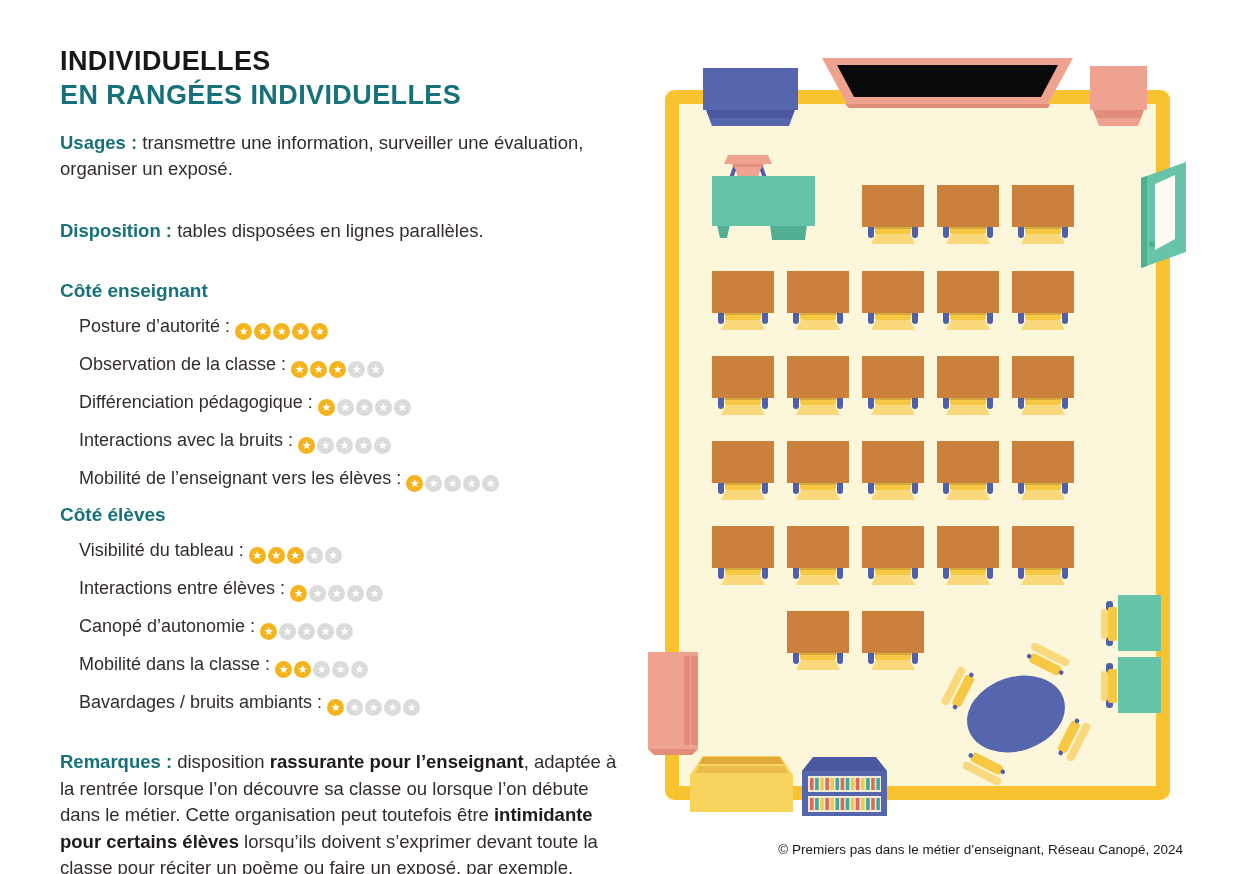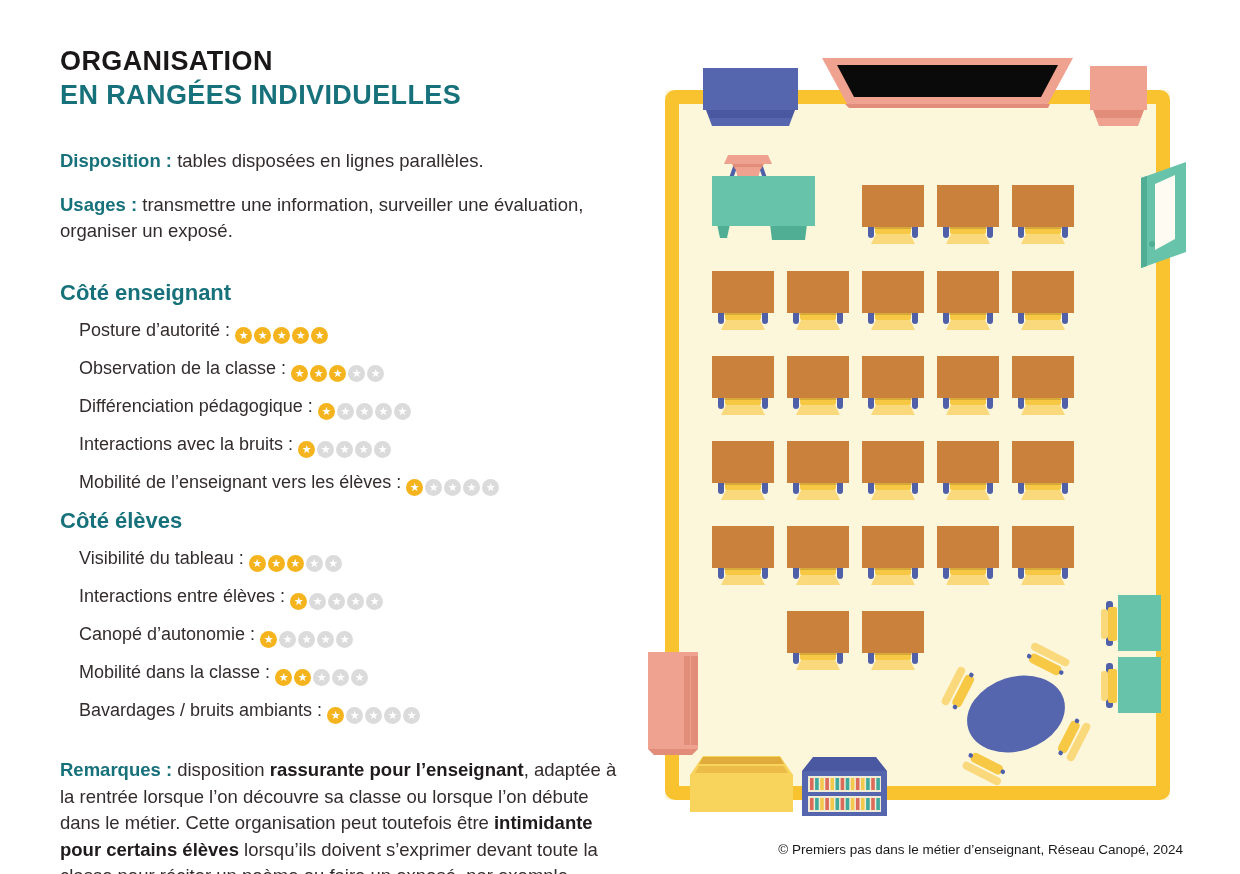--- a/index.html
+++ b/index.html
@@ -11,21 +11,21 @@
   .page{position:relative;width:1240px;height:874px;}
   #floorplan-svg{position:absolute;left:0;top:0;}
   .left-col{position:absolute;left:60px;top:44px;width:580px;}
   h1{margin:0;font-size:27px;line-height:34px;font-weight:800;letter-spacing:0.4px;color:#1A1718;}
   h1 .line2{color:#17717B;}
   .teal{color:#17717B;}
   .bold{font-weight:bold;}
   p.intro{margin:0;font-size:18.5px;line-height:26px;}
   p.intro.first{margin-top:36px;}
   p.intro.second{margin-top:18px;}
-  h2.section-h{margin:0;margin-top:36px;font-size:22px;font-weight:bold;color:#17717B;}
+  h2.section-h{margin:0;margin-top:36px;font-size:19px;font-weight:bold;color:#17717B;}
   h2.section-h.second{margin-top:12px;}
   ul.rating-list{list-style:none;margin:7px 0 0 0;padding:0 0 0 19px;}
   ul.rating-list li{font-size:18px;line-height:25px;white-space:nowrap;margin-top:12px;}
   .rating-label{color:#332C2D;}
   .stars{display:inline-flex;gap:2px;vertical-align:-3px;}
   .star{
     width:17px;height:17px;border-radius:50%;display:inline-flex;
     align-items:center;justify-content:center;
     color:#ffffff;font-size:11px;line-height:17px;
   }
@@ -364,26 +364,26 @@
       <g>
         <rect x="1106" y="663" width="7" height="11" fill="#5060A8" rx="3"></rect>
         <rect x="1106" y="697" width="7" height="11" fill="#5060A8" rx="3"></rect>
         <rect x="1101" y="671" width="7" height="30" fill="#FAD97C" rx="3"></rect>
         <rect x="1108" y="669" width="9" height="34" fill="#F7C843" rx="2"></rect>
         <rect x="1118" y="657" width="43" height="56" fill="#67C3A9" rx="0"></rect>
       </g>
     </svg>
 
   <div class="left-col">
-    <h1><span>ORGANISATION</span><br>
+    <h1><span>INDIVIDUELLES</span><br>
       <span class="line2">EN RANGÉES INDIVIDUELLES</span></h1>
 
+    <p class="intro second"><span class="teal bold">Usages :</span><span> transmettre une information, surveiller une évaluation, organiser un exposé.</span></p>
+
     <p class="intro first"><span class="teal bold">Disposition :</span><span> tables disposées en lignes parallèles.</span></p>
-
-    <p class="intro second"><span class="teal bold">Usages :</span><span> transmettre une information, surveiller une évaluation, organiser un exposé.</span></p>
 
     <section>
       <h2 class="section-h">Côté enseignant</h2>
       <ul class="rating-list">
           <li><span class="rating-label">Posture d’autorité : </span><span class="stars">
               <span class="star filled">★</span>
               <span class="star filled">★</span>
               <span class="star filled">★</span>
               <span class="star filled">★</span>
               <span class="star filled">★</span>

